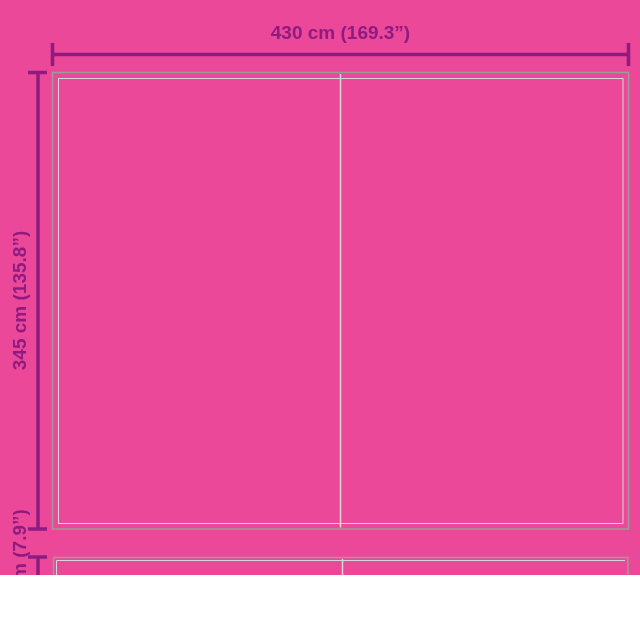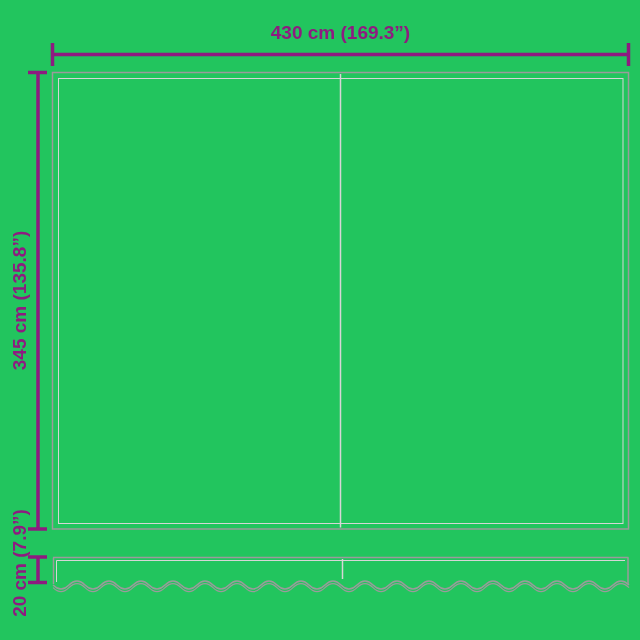--- a/index.html
+++ b/index.html
@@ -3,22 +3,22 @@
 <meta charset="utf-8">
 <style>
   html, body {
     margin: 0;
     padding: 0;
     background: #ffffff;
   }
   .canvas {
     position: relative;
     width: 640px;
-    height: 640px;
-    background: #22c55e;
+    height: 575px;
+    background: #ec4899;
     overflow: hidden;
     font-family: "Liberation Sans", "DejaVu Sans", sans-serif;
   }
   svg text {
     font-family: "Liberation Sans", "DejaVu Sans", sans-serif;
     font-weight: bold;
     font-size: 19px;
   }
 </style>
 </head>

